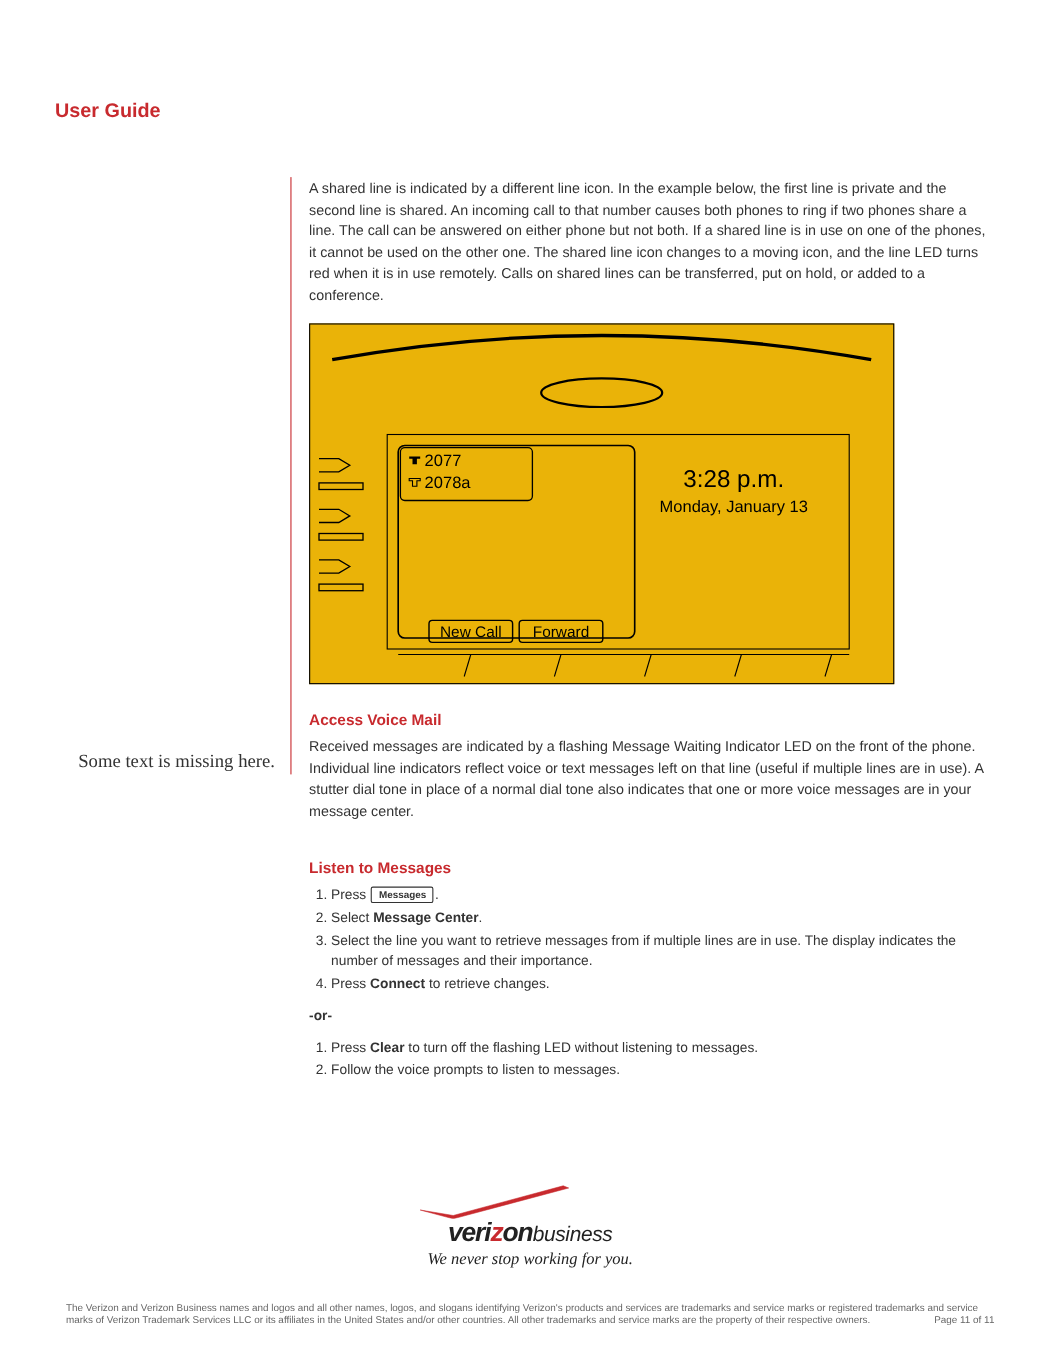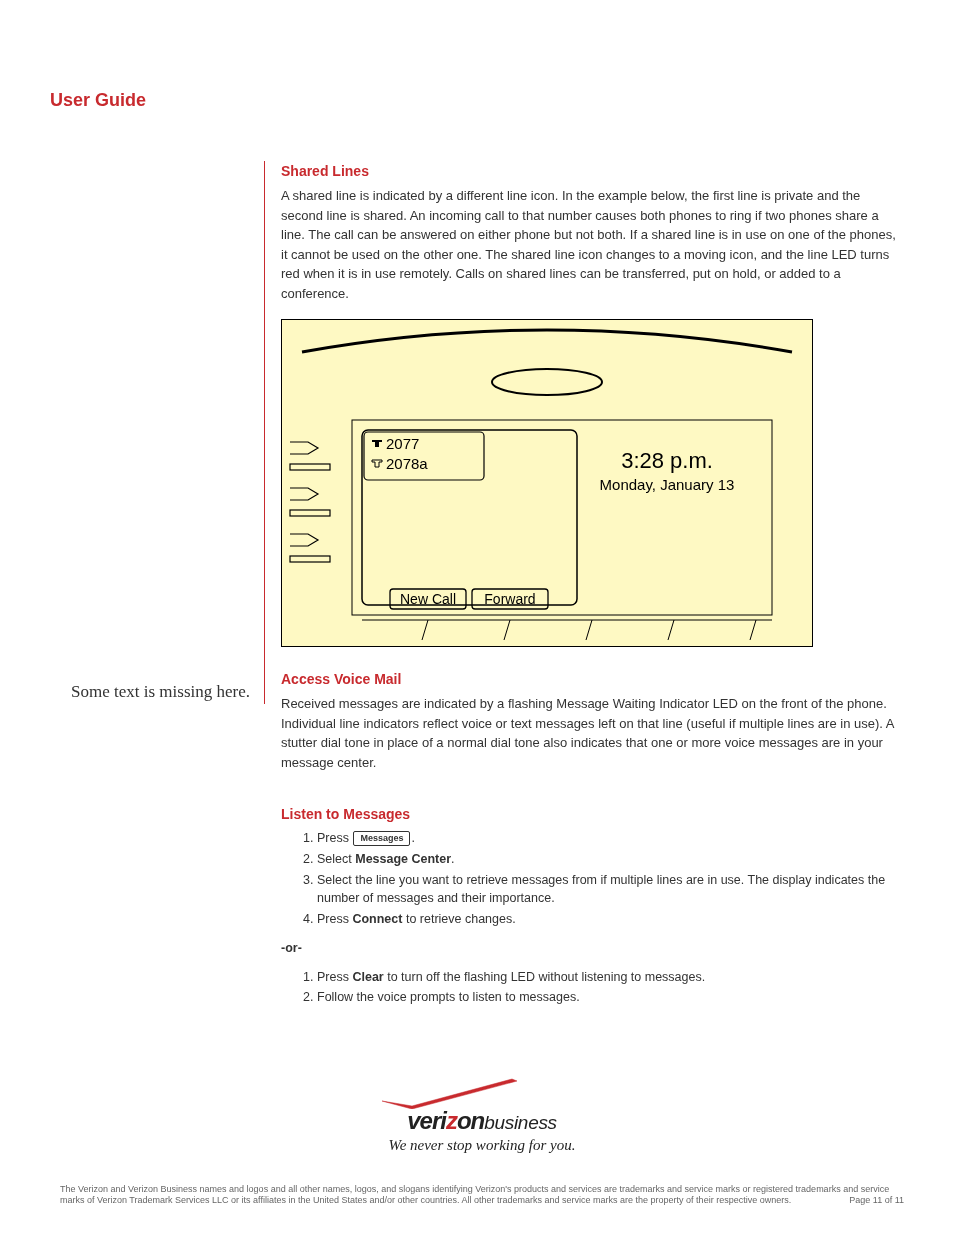--- a/index.html
+++ b/index.html
@@ -58,30 +58,30 @@
   }
   .para {
     margin: 0 0 14px 0;
   }
   .illus {
     border: 1px solid #000;
     width: 530px;
     height: 326px;
     margin: 16px 0 22px 0;
     position: relative;
-    background: #fef9c3;
+    background: #eab308;
     font-family: Arial, sans-serif;
   }
   .illus svg { display:block; }
   ol.steps {
     margin: 2px 0 10px 0;
     padding-left: 20px;
     font-size: 12.5px;
   }
-  ol.steps li { margin-bottom: 2px; margin-left: 16px; }
+  ol.steps li { margin-bottom: 2px; }
   .key-btn {
     display: inline-block;
     border: 1px solid #333;
     border-radius: 2px;
     padding: 0px 6px;
     font-size: 9px;
     font-weight: bold;
     vertical-align: middle;
     line-height: 13px;
     margin: 0 1px;
@@ -149,21 +149,20 @@
   <div class="doc-title">User Guide</div>
 
   <div class="content">
     <div class="margin-col">
       <div class="margin-spacer"></div>
       <div class="margin-note">Some text is missing here.</div>
     </div>
 
     <div class="main-col">
 
-      <div class="section-h">Shared Lines</div>
       <p class="para">A shared line is indicated by a different line icon. In the example below, the first line is private and the second line is shared. An incoming call to that number causes both phones to ring if two phones share a line. The call can be answered on either phone but not both. If a shared line is in use on one of the phones, it cannot be used on the other one. The shared line icon changes to a moving icon, and the line LED turns red when it is in use remotely. Calls on shared lines can be transferred, put on hold, or added to a conference.</p>
 
       <div class="illus">
         <svg width="530" height="326" viewBox="0 0 530 326">
 
           <path d="M 20 32 Q 265 -12 510 32" stroke="#000" stroke-width="3" fill="none"></path>
           <ellipse cx="265" cy="62" rx="55" ry="13" fill="none" stroke="#000" stroke-width="2"></ellipse>
 
           <rect x="70" y="100" width="420" height="195" fill="none" stroke="#000" stroke-width="1"></rect>
 

